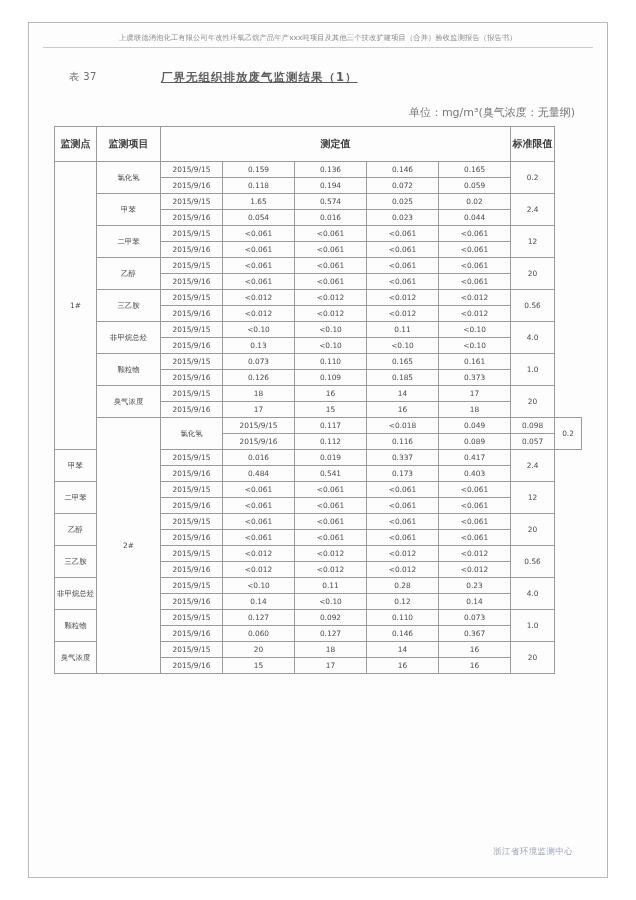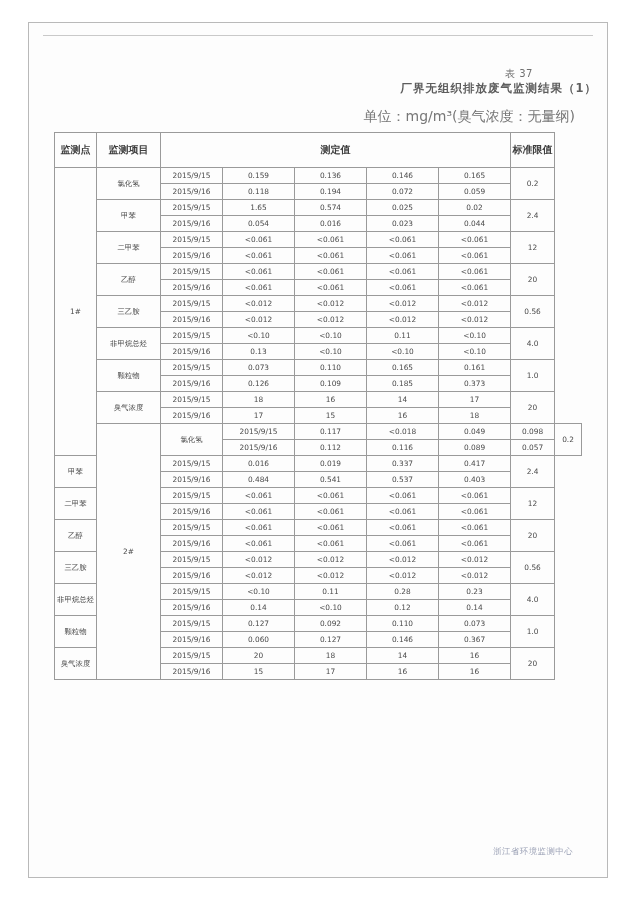--- a/index.html
+++ b/index.html
@@ -31,42 +31,42 @@
     white-space:nowrap;
     overflow:hidden;
     margin-top:2px;
   }
   .hr-top{
     border-bottom:1px solid #c9c9c9;
     margin:4px 4px 0 4px;
   }
   .title-row{
     display:flex;
-    align-items:flex-end;
-    margin-top:31px;
+    align-items:flex-start;
+    margin-top:22px;
     padding-left:30px;
     color:#6f6f6f;
-    flex-direction:column;
   }
   .tbl-no{
     font-size:10px;
     letter-spacing:0.5px;
     width:92px;
   }
   .tbl-title{
     font-size:11.5px;
     font-weight:bold;
     letter-spacing:1px;
     color:#5d5d5d;
+    text-decoration:underline;
   }
   .unit-row{
     text-align:right;
-    font-size:14px;
+    font-size:11px;
     color:#777;
-    margin-top:12px;
+    margin-top:20px;
     padding-right:22px;
   }
   table.main{
     border-collapse:collapse;
     width:528px;
     margin:6px auto 0 auto;
     table-layout:fixed;
   }
   table.main td,table.main th{
     border:1px solid #9a9a9a;
@@ -128,20 +128,21 @@
     letter-spacing:0.5px;
     white-space:nowrap;
   }
 </style>
 </head>
 <body>
 
 <div class="page">
   <div class="inner">
 
+    <div class="doc-header">上虞联德消泡化工有限公司年改性环氧乙烷产品年产xxx吨项目及其他三个技改扩建项目（合并）验收监测报告（报告书）</div>
     <div class="hr-top"></div>
 
     <div class="title-row">
       <span class="tbl-no">表 37</span>
       <span class="tbl-title">厂界无组织排放废气监测结果（1）</span>
     </div>
 
     <div class="unit-row">单位：mg/m³(臭气浓度：无量纲)</div>
 
     <table class="main">
@@ -316,21 +317,21 @@
             <td>0.016</td>
             <td>0.019</td>
             <td>0.337</td>
             <td>0.417</td>
             <td class="limitcell" rowspan="2">2.4</td>
           </tr>
           <tr>
             <td class="datecell">2015/9/16</td>
             <td>0.484</td>
             <td>0.541</td>
-            <td>0.537</td>
+            <td>0.173</td>
             <td>0.403</td>
           </tr>
           <tr>
             <td class="itemcell" rowspan="2">二甲苯</td>
             <td class="datecell">2015/9/15</td>
             <td>&lt;0.061</td>
             <td>&lt;0.061</td>
             <td>&lt;0.061</td>
             <td>&lt;0.061</td>
             <td class="limitcell" rowspan="2">12</td>

